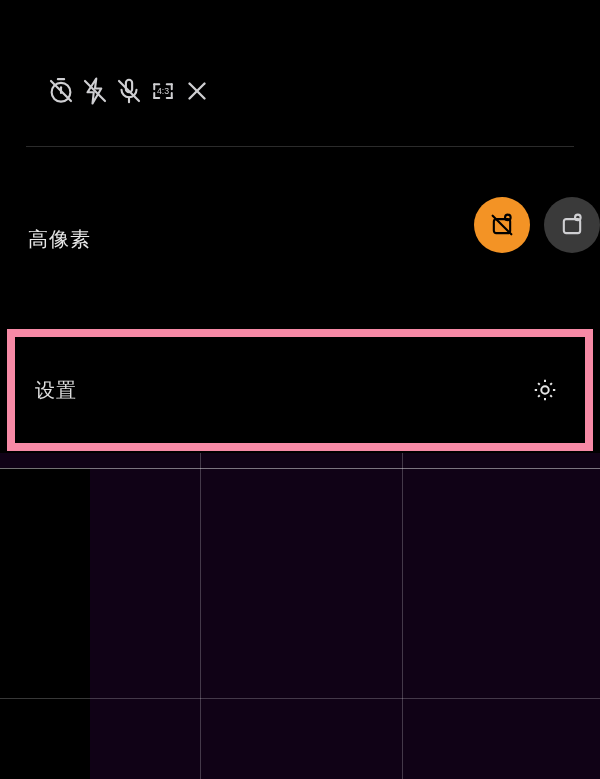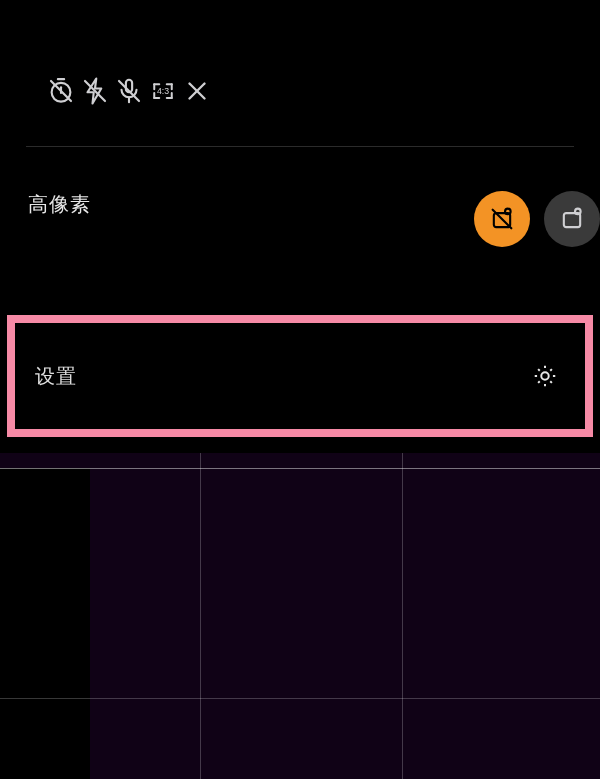--- a/index.html
+++ b/index.html
@@ -17,40 +17,40 @@
   .top-icons svg { width: 30px; height: 30px; }
 
   .divider {
     height: 1px;
     background: #2b2b2b;
     margin: 22px 26px 0 26px;
   }
 
   .row {
     display: flex;
-    align-items: flex-start;
+    align-items: flex-end;
     justify-content: space-between;
     padding-left: 28px;
     margin-top: 44px;
     height: 62px;
   }
   .row-label { color: #e8e8e8; font-size: 20px; letter-spacing: 1px; }
 
   .round-btns { display: flex; gap: 14px; }
   .round-btn {
     width: 56px; height: 56px; border-radius: 50%;
     display: flex; align-items: center; justify-content: center;
   }
   .round-btn.orange { background: #f39325; }
   .round-btn.grey   { background: #3a3a3a; }
   .round-btn svg { width: 28px; height: 28px; }
 
   .highlight-box {
     position: absolute;
-    left: 7px; top: 257px;
+    left: 7px; top: 271px;
     width: 586px; height: 122px;
     border: 8px solid #f68aa6;
     display: flex; align-items: center; justify-content: space-between;
     padding-left: 20px; padding-right: 26px;
   }
   .highlight-box .settings-label { color: #e0e0e0; font-size: 20px; letter-spacing: 1px; }
   .highlight-box svg.gear { width: 28px; height: 28px; }
 
   .grid-area {
     position: absolute;

